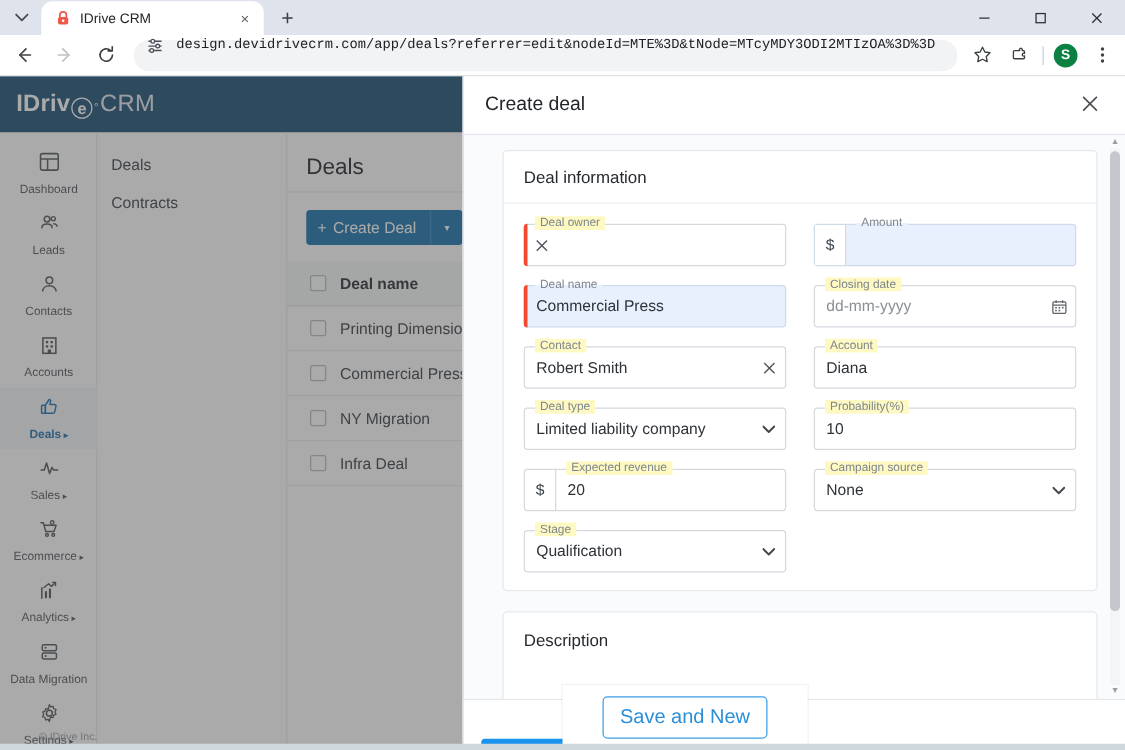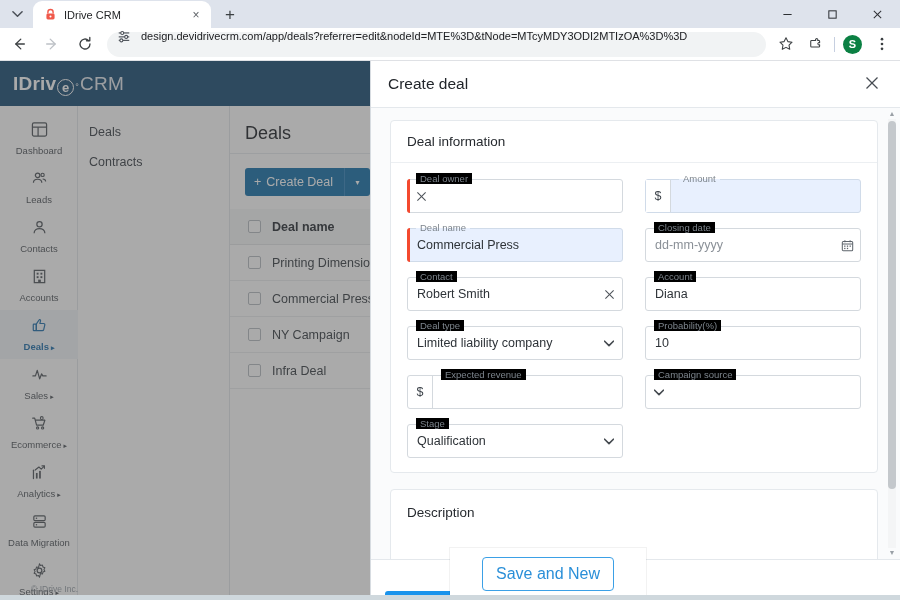--- a/index.html
+++ b/index.html
@@ -71,20 +71,21 @@
     width: 28px; height: 28px; margin-left: 5px;
     display: flex; align-items: center; justify-content: center;
     color: #3c4043;
   }
   .nav-btn.disabled { color: #bdc1c6; }
   .omnibox {
     flex: 1 1 auto; height: 25px; margin: 0 6px 0 8px;
     background: #f1f3f4; border-radius: 13px;
     display: flex; align-items: center;
     padding: 0 12px 16px 10px;
+    font-family: Liberation Mono, monospace;
   }
   .omni-icon { width: 16px; flex: 0 0 16px; margin-right: 8px; color: #4a4f57;
                display:flex; align-items:center;}
   .omni-url {
     font-size: 11px; color: #202124; white-space: nowrap;
     overflow: hidden; text-overflow: ellipsis;
   }
   .tb-icon {
     width: 27px; height: 27px; margin-right: 2px;
     display: flex; align-items: center; justify-content: center;
@@ -216,21 +217,21 @@
   .modal-head {
     height: 47px; flex: 0 0 47px;
     background: #fff; border-bottom: 1px solid #e4e8ec;
     display: flex; align-items: center; justify-content: space-between;
     padding: 0 17px 0 17px;
   }
   .modal-title { font-size: 15.5px; color: #22262b; }
   .modal-x { font-size: 17px; color: #474d53; line-height: 1; padding: 3px 4px; }
   .modal-body {
     flex: 1 1 auto; position: relative;
-    padding: 12px 22px 0 19px; overflow: hidden;
+    padding: 12px 22px 0 31px; overflow: hidden;
   }
   .card {
     background: #fff; border: 1px solid #e5e9ed; border-radius: 4px;
   }
   .card-head {
     padding: 13px 16px; font-size: 13.5px; color: #262a2f;
     border-bottom: 1px solid #eceff2;
   }
   .card-body { padding: 16px 16px 14px 16px; }
   .grid2 {
@@ -246,21 +247,21 @@
     background: #fff;
     display: flex; align-items: center;
   }
   .fld-box.filled { background: #e8f0fe; border-color: #d0dbe9; }
   .fld-box.req::before {
     content: ""; position: absolute; left: -1px; top: -1px; bottom: -1px;
     width: 3px; background: #f4492e; border-radius: 3px 0 0 3px;
   }
   .fld-lab {
     position: absolute; top: -6px; left: 9px;
-    padding: 0 4px; background: #000000;
+    padding: 0 4px; background: #fef9c3;
     font-size: 9.5px; color: #7d858d; z-index: 2; white-space: nowrap;
   }
   .fld-lab.on-filled { background: linear-gradient(#fff 52%, #e8f0fe 52%); }
   .fld-val {
     flex: 1 1 auto; padding: 0 9px; font-size: 12.5px; color: #2e3338;
     white-space: nowrap; overflow: hidden; text-overflow: ellipsis;
   }
   .fld-val.ph { color: #8a9097; }
   .fld-ico {
     width: 26px; flex: 0 0 26px; display: flex;
@@ -591,21 +592,21 @@
         <div class="deal-row">
           <span class="cbx"></span>
           <span>Printing Dimensio</span>
         </div>
         <div class="deal-row">
           <span class="cbx"></span>
           <span>Commercial Press</span>
         </div>
         <div class="deal-row">
           <span class="cbx"></span>
-          <span>NY Campaign</span>
+          <span>NY Migration</span>
         </div>
         <div class="deal-row">
           <span class="cbx"></span>
           <span>Infra Deal</span>
         </div>
       </div>
 
       <div class="hscroll">
         <span class="arrow">◂</span>
         <span class="trk"></span>
@@ -714,26 +715,28 @@
             <div class="fld">
               <div class="fld-box">
                 <span class="fld-val">10</span>
               </div>
               <span class="fld-lab">Probability(%)</span>
             </div>
 
             <div class="fld pre">
               <div class="fld-box">
                 <span class="prefix">$</span>
+                <span class="fld-val">20</span>
               </div>
               <span class="fld-lab">Expected revenue</span>
             </div>
 
             <div class="fld">
               <div class="fld-box">
+                <span class="fld-val">None</span>
                 <span class="fld-ico fld-caret">
                   <svg width="10" height="7" viewBox="0 0 10 7">
                       <path d="M0.6 1.2L5 5.6l4.4-4.4" fill="none" stroke="currentColor" stroke-width="1.6" stroke-linecap="round" stroke-linejoin="round"></path>
                     </svg>
                 </span>
               </div>
               <span class="fld-lab">Campaign source</span>
             </div>
 
             <div class="fld">

